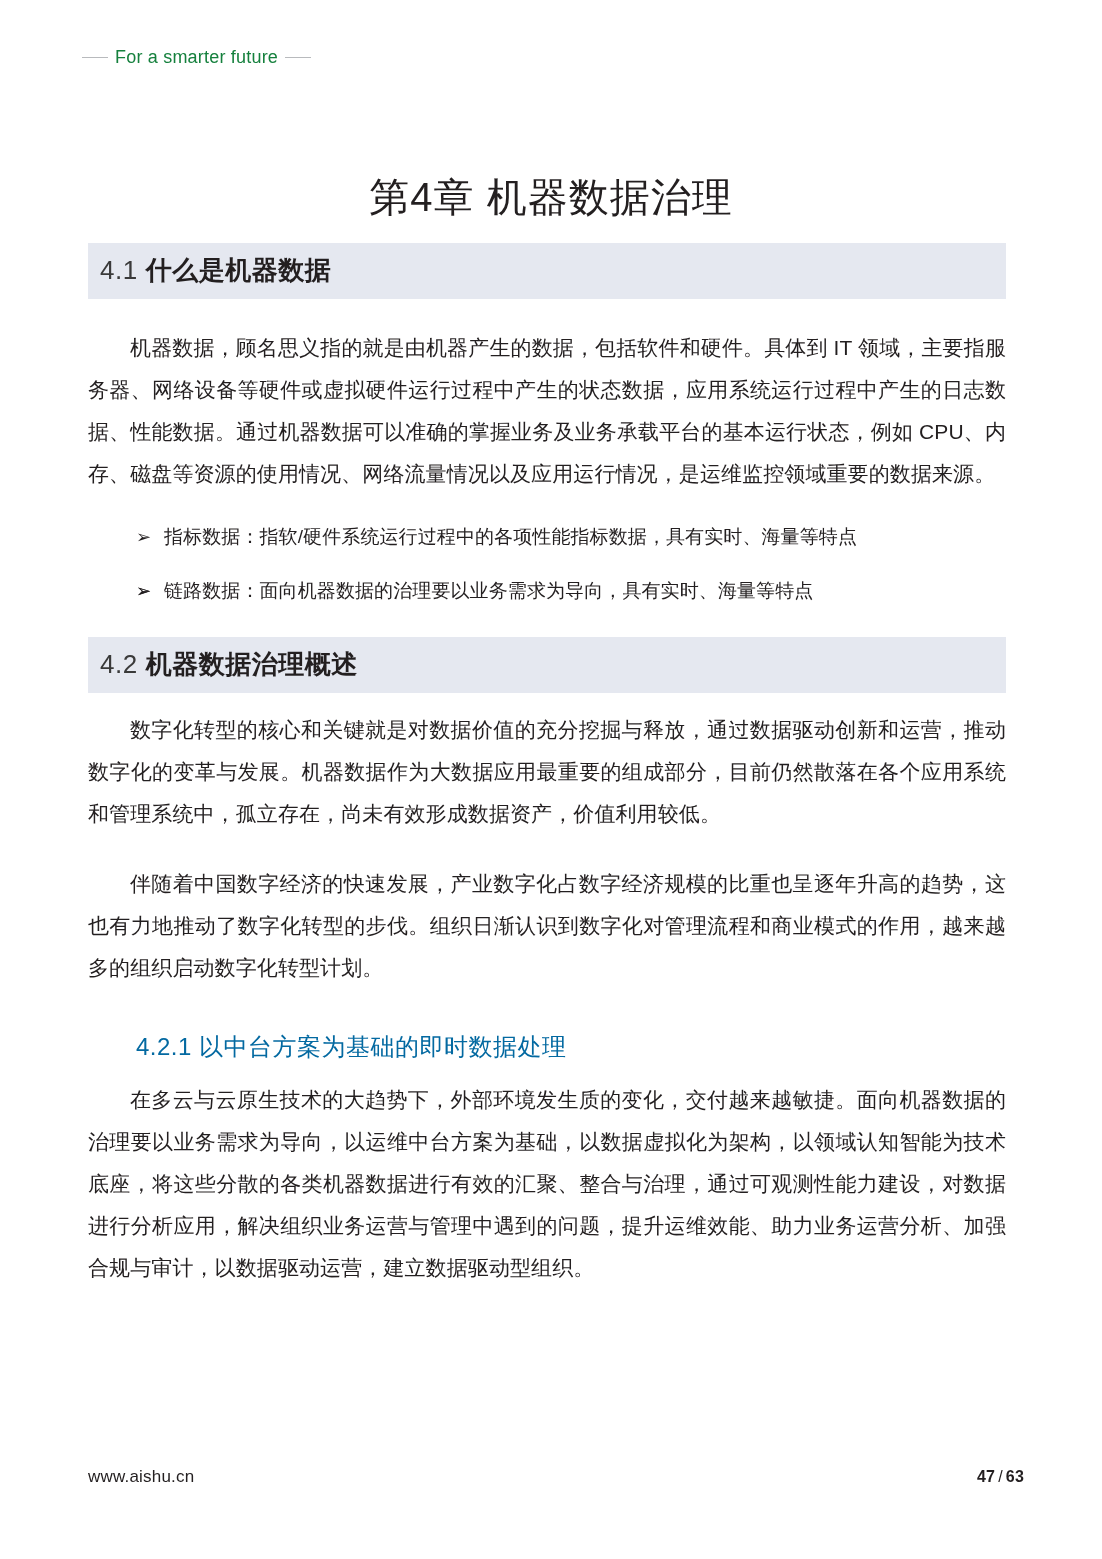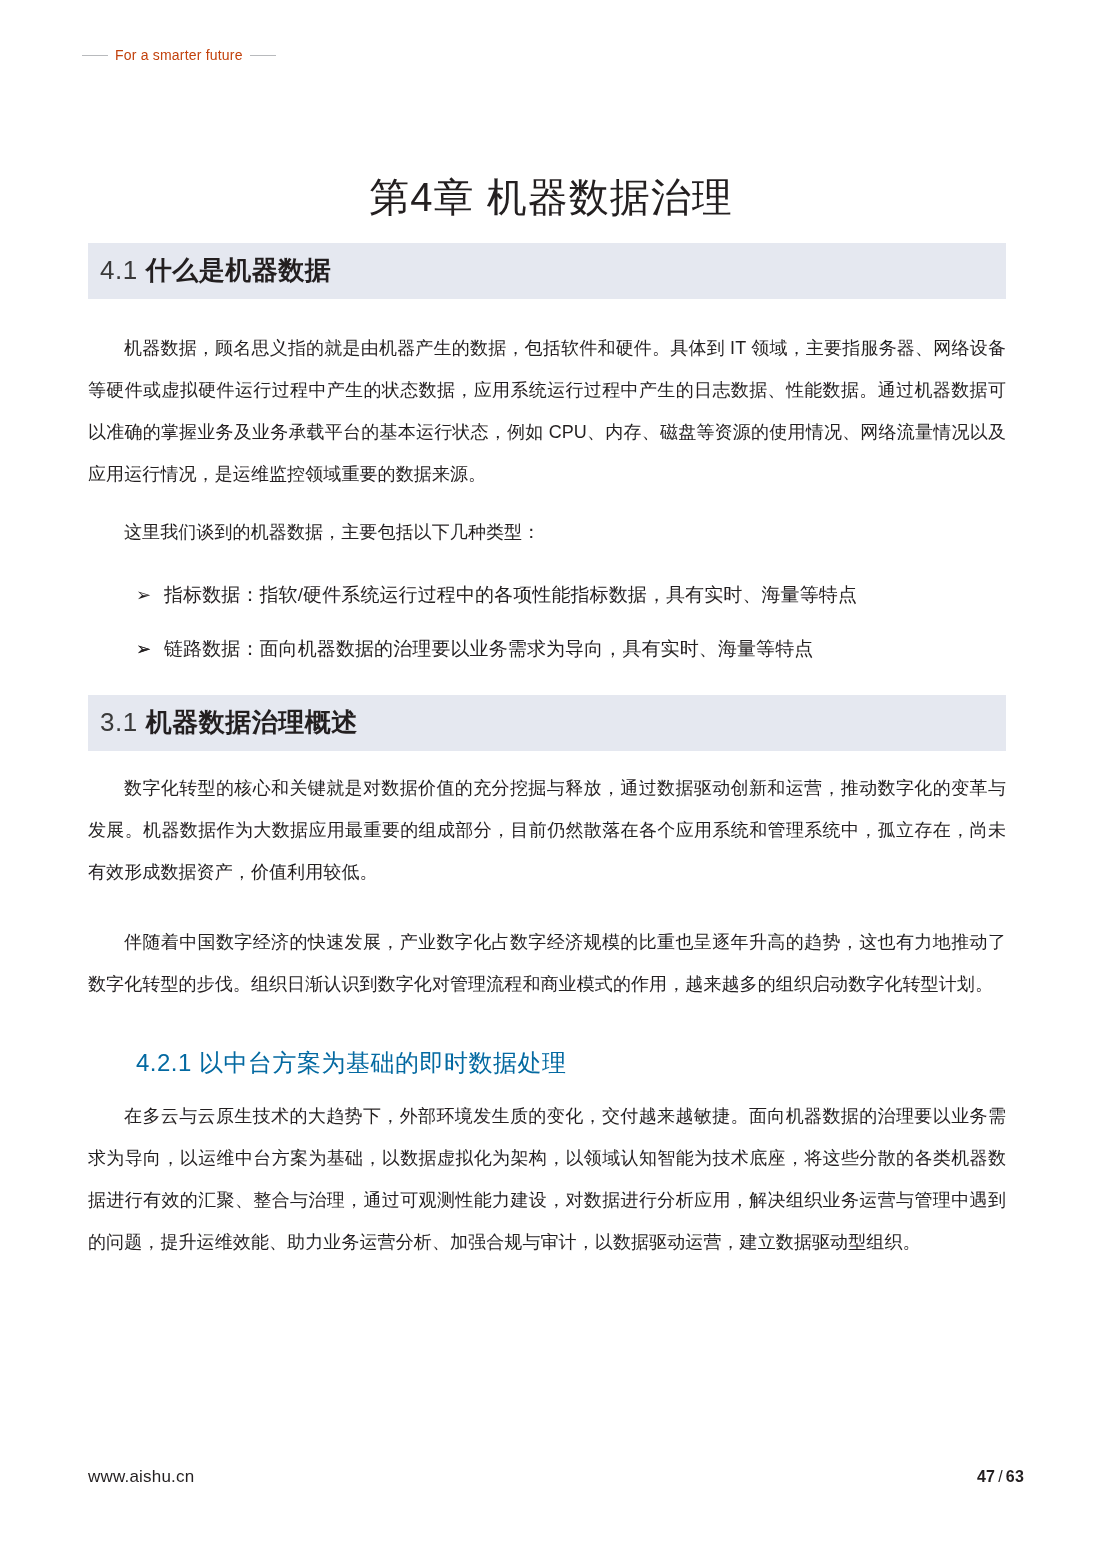--- a/index.html
+++ b/index.html
@@ -69,22 +69,22 @@
     align-items: center;
     margin-top: 9px;
     margin-left: 4px;
   }
   .logo-tagline .rule {
     height: 1px;
     background: #b8babd;
     width: 26px;
   }
   .logo-tagline .tag-text {
-    font-size: 14px;
-    color: #c2410c;
+    font-size: 18px;
+    color: #15803d;
     padding: 0 7px;
     letter-spacing: 0.2px;
     white-space: nowrap;
   }
 
   
   .chapter-title {
     position: absolute;
     left: 0;
     right: 0;
@@ -130,21 +130,21 @@
   .subsection {
     font-size: 24px;
     font-weight: 400;
     color: #0369a1;
     margin: 42px 0 14px 48px;
     letter-spacing: 0.5px;
   }
 
   
   p.body-par {
-    font-size: 18px;
+    font-size: 21px;
     line-height: 42px;
     color: #231f20;
     margin: 16px 0 0 0;
     text-align: justify;
     text-justify: inter-ideograph;
     text-indent: 2em;
     letter-spacing: 0.1px;
   }
   p.body-par.first-after-band {
     margin-top: 28px;
@@ -221,38 +221,37 @@
   <h1 class="chapter-title">第4章 机器数据治理</h1>
 
   <div class="content">
 
     <div class="section-band">
       <span class="num">4.1</span><span class="ttl">什么是机器数据</span>
     </div>
 
     <p class="body-par first-after-band">机器数据，顾名思义指的就是由机器产生的数据，包括软件和硬件。具体到 IT 领域，主要指服务器、网络设备等硬件或虚拟硬件运行过程中产生的状态数据，应用系统运行过程中产生的日志数据、性能数据。通过机器数据可以准确的掌握业务及业务承载平台的基本运行状态，例如 CPU、内存、磁盘等资源的使用情况、网络流量情况以及应用运行情况，是运维监控领域重要的数据来源。</p>
 
-    <p class="body-par">这里我们谈到的机器数据，主要包括以下几种类型：</p>
 
     <ul class="bullets">
       <li>
         <span class="marker">➢</span>
         <span>指标数据：指软/硬件系统运行过程中的各项性能指标数据，具有实时、海量等特点</span>
       </li>
       <li>
         <span class="marker">➢</span>
       </li>
       <li>
         <span class="marker">➢</span>
         <span>链路数据：面向机器数据的治理要以业务需求为导向，具有实时、海量等特点</span>
       </li>
     </ul>
 
     <div class="section-band" style="margin-top:26px;">
-      <span class="num">3.1</span><span class="ttl">机器数据治理概述</span>
+      <span class="num">4.2</span><span class="ttl">机器数据治理概述</span>
     </div>
 
     <p class="body-par">数字化转型的核心和关键就是对数据价值的充分挖掘与释放，通过数据驱动创新和运营，推动数字化的变革与发展。机器数据作为大数据应用最重要的组成部分，目前仍然散落在各个应用系统和管理系统中，孤立存在，尚未有效形成数据资产，价值利用较低。</p>
 
     <p class="body-par first-after-band">伴随着中国数字经济的快速发展，产业数字化占数字经济规模的比重也呈逐年升高的趋势，这也有力地推动了数字化转型的步伐。组织日渐认识到数字化对管理流程和商业模式的作用，越来越多的组织启动数字化转型计划。</p>
 
     <h3 class="subsection">4.2.1 以中台方案为基础的即时数据处理</h3>
 
     <p class="body-par">在多云与云原生技术的大趋势下，外部环境发生质的变化，交付越来越敏捷。面向机器数据的治理要以业务需求为导向，以运维中台方案为基础，以数据虚拟化为架构，以领域认知智能为技术底座，将这些分散的各类机器数据进行有效的汇聚、整合与治理，通过可观测性能力建设，对数据进行分析应用，解决组织业务运营与管理中遇到的问题，提升运维效能、助力业务运营分析、加强合规与审计，以数据驱动运营，建立数据驱动型组织。</p>
 

